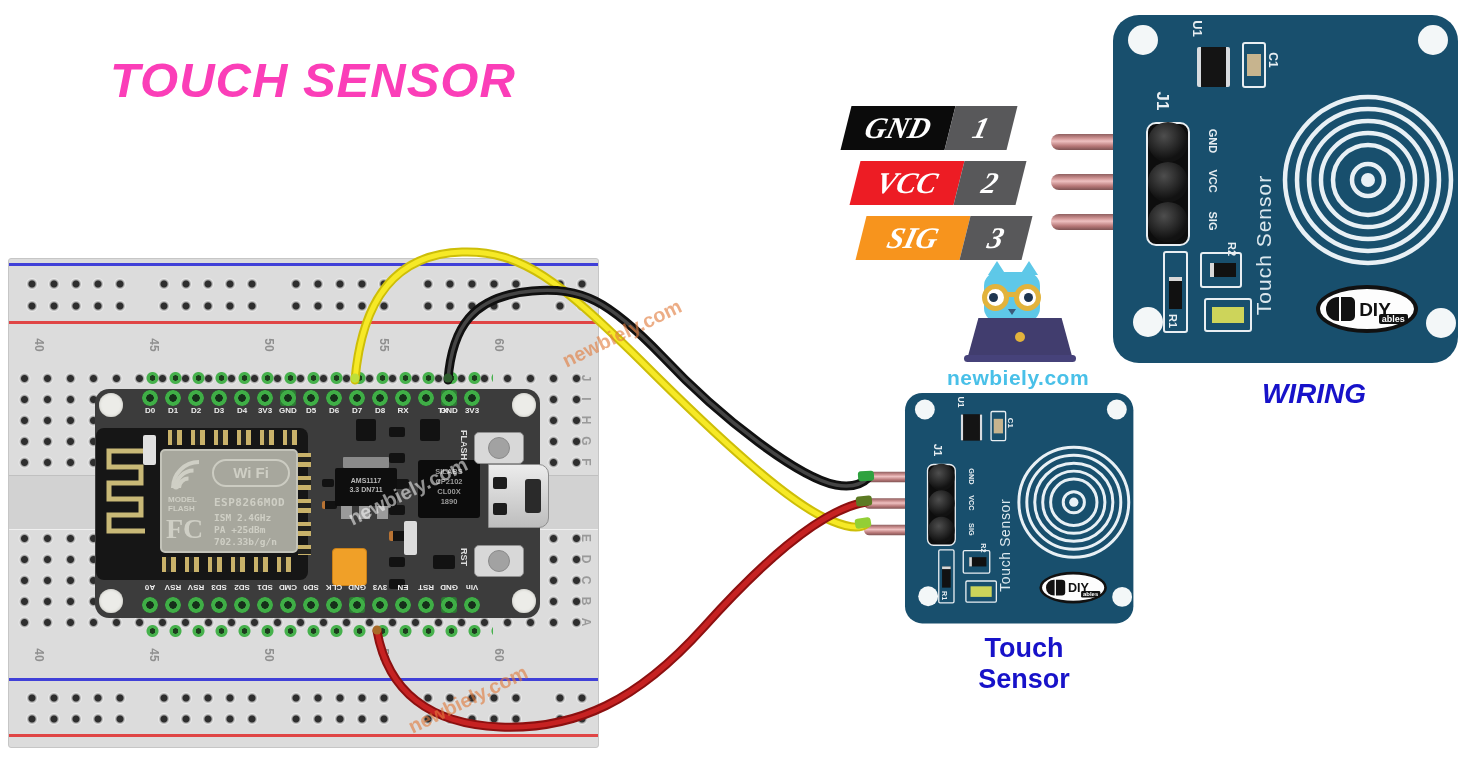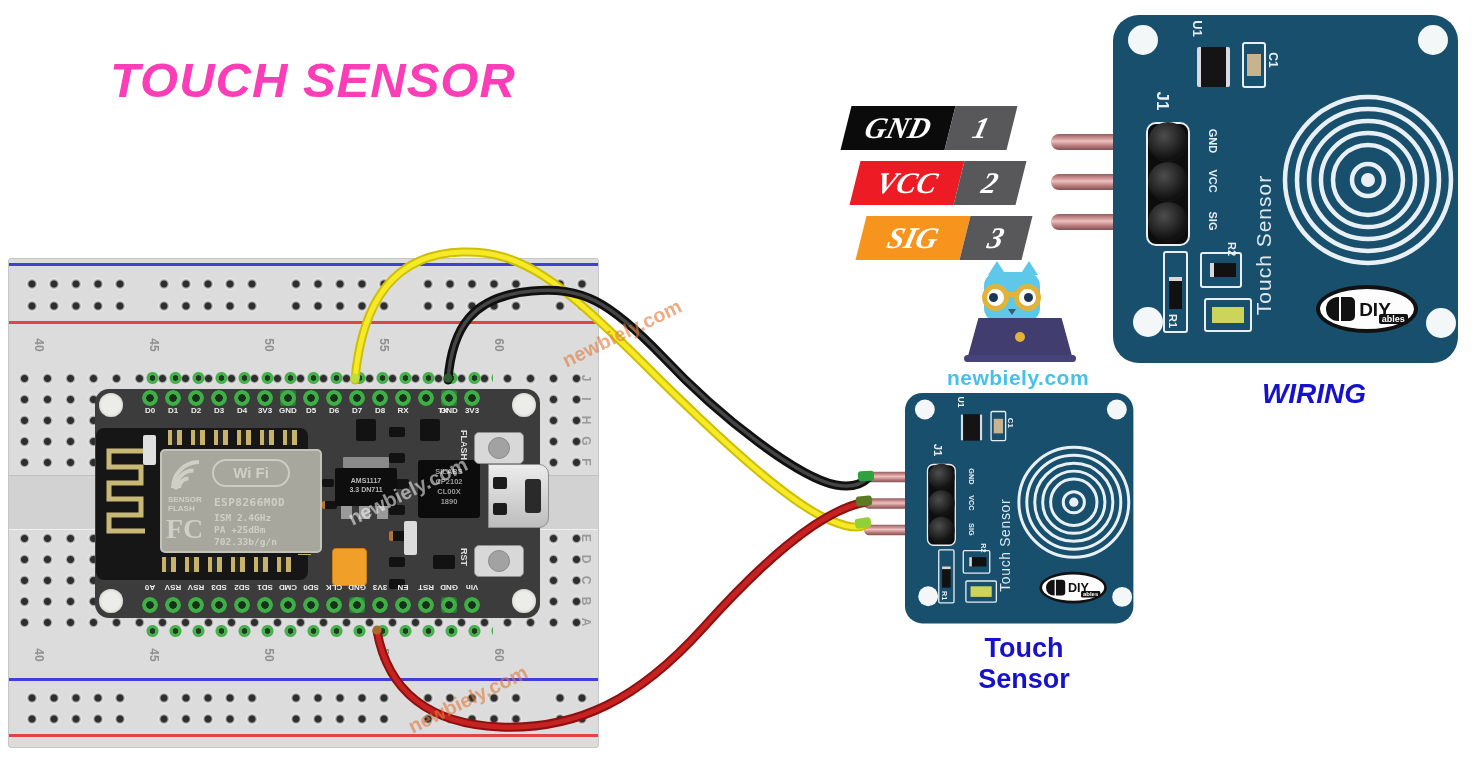--- a/index.html
+++ b/index.html
@@ -37,21 +37,21 @@
 
   
   #esp{left:95px;top:389px;width:445px;height:229px;background:#3c3c3c;border-radius:14px;z-index:2;}
   .cornerhole{position:absolute;width:24px;height:24px;border-radius:50%;background:#ecece8;
               box-shadow:inset 0 0 3px #b9b9b2;}
   .esk{position:absolute;width:16px;height:16px;border-radius:50%;
        background:radial-gradient(circle at 50% 50%, #16301a 0 3.5px, #3fae46 4px 7.5px, #2c7a33 8px);}
   .esk.sq{border-radius:3px;}
   .eplab{position:absolute;width:24px;font:700 8px "Liberation Sans",sans-serif;color:#ececec;text-align:center;}
   #espmod{position:absolute;left:1px;top:39px;width:212px;height:152px;background:#161616;border-radius:8px;}
-  #shield{position:absolute;left:65px;top:60px;width:162px;height:104px;background:#a7a79d;
+  #shield{position:absolute;left:65px;top:60px;width:138px;height:104px;background:#a7a79d;
           border:2px solid #c3c3b9;border-radius:5px;box-sizing:border-box;}
   .shtxt{color:#cfcfc5;}
   .pads{position:absolute;height:15px;background-image:
       repeating-linear-gradient(90deg, rgba(0,0,0,0) 0 4px, #23231f 4px 9px, rgba(0,0,0,0) 9px 14px, rgba(0,0,0,0) 14px 23px),
       repeating-linear-gradient(90deg, #c9b26a 0 14px, rgba(0,0,0,0) 14px 23px);}
   .padsv{position:absolute;width:13px;background-image:
       repeating-linear-gradient(180deg, rgba(0,0,0,0) 0 4px, #23231f 4px 9px, rgba(0,0,0,0) 9px 14px, rgba(0,0,0,0) 14px 23px),
       repeating-linear-gradient(180deg, #c9b26a 0 14px, rgba(0,0,0,0) 14px 23px);}
   .blackc{position:absolute;background:#121212;border-radius:2px;}
   .vlab{position:absolute;font:700 9px "Liberation Sans",sans-serif;color:#dcdcdc;text-align:center;transform:rotate(90deg);}
@@ -209,21 +209,21 @@
 
     <div id="shield">
       <svg class="a" style="left:6px;top:6px;" width="36" height="36" viewBox="0 0 36 36">
         <path d="M5 31 A26 26 0 0 1 31 5" fill="none" stroke="#cfcfc5" stroke-width="4"></path>
         <path d="M8 31 A17.5 17.5 0 0 1 25.5 13.5" fill="none" stroke="#cfcfc5" stroke-width="4"></path>
         <path d="M11 31 A9.5 9.5 0 0 1 20.5 21.5" fill="none" stroke="#cfcfc5" stroke-width="4"></path>
         <circle cx="8" cy="29" r="3.4" fill="#cfcfc5"></circle>
       </svg>
       <div class="a shtxt" style="left:50px;top:8px;width:78px;height:28px;border:2px solid #ccccc2;border-radius:15px;
            box-sizing:border-box;text-align:center;font:800 15px 'Liberation Sans',sans-serif;line-height:24px;">Wi Fi</div>
-      <div class="a shtxt" style="left:6px;top:44px;font:700 8px 'Liberation Sans',sans-serif;">SENSOR</div>
+      <div class="a shtxt" style="left:6px;top:44px;font:700 8px 'Liberation Sans',sans-serif;">MODEL</div>
       <div class="a shtxt" style="left:6px;top:53px;font:700 8px 'Liberation Sans',sans-serif;">FLASH</div>
       <div class="a shtxt mono" style="left:52px;top:45px;font-size:11px;font-weight:700;letter-spacing:.5px;">ESP8266MOD</div>
       <div class="a shtxt" style="left:4px;top:62px;font:800 28px 'Liberation Serif',serif;">FC</div>
       <div class="a shtxt mono" style="left:52px;top:61px;font-size:9.5px;font-weight:700;">ISM 2.4GHz</div>
       <div class="a shtxt mono" style="left:52px;top:73px;font-size:9.5px;font-weight:700;">PA  +25dBm</div>
       <div class="a shtxt mono" style="left:52px;top:85px;font-size:9.5px;font-weight:700;">702.33b/g/n</div>
     </div>
 
     <div class="blackc" style="left:261px;top:30px;width:20px;height:22px;"></div>
     <div class="blackc" style="left:325px;top:30px;width:20px;height:22px;"></div>

